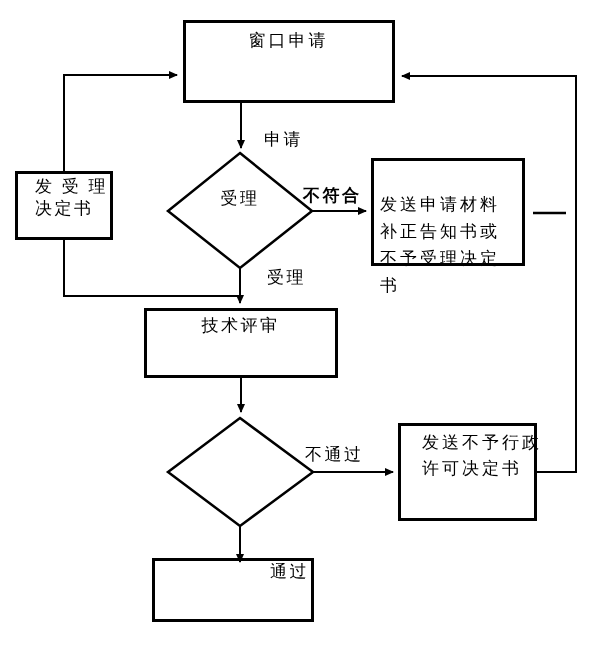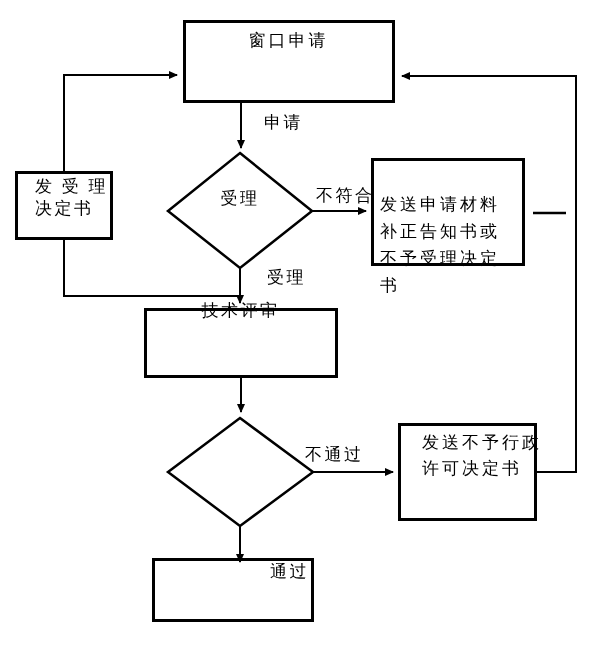--- a/index.html
+++ b/index.html
@@ -70,30 +70,30 @@
   <div class="lbl" style="left:35px; top:176px; width:88px;">发 受 理
 决定书</div>
 
   <div class="lbl ctr" style="left:168px; top:188px; width:144px;">受理</div>
 
   <div class="lbl multi27" style="left:380px; top:163px; width:140px;margin-top:28px;">发送申请材料
 补正告知书或
 不予受理决定
 书</div>
 
-  <div class="lbl ctr" style="left:145px; top:300px; width:191px;">技术评审</div>
+  <div class="lbl ctr" style="left:145px; top:315px; width:191px;">技术评审</div>
 
 
   <div class="lbl multi26" style="left:410px; top:430px; width:124px;">发送不予行政
 许可决定书</div>
 
 
-  <div class="lbl" style="left:264px; top:112px;">申请</div>
+  <div class="lbl" style="left:264px; top:129px;">申请</div>
 
-  <div class="lbl" style="left:316px; top:185px;">不符合</div>
+  <div class="lbl" style="left:303px; top:185px;font-weight:bold;">不符合</div>
 
   <div class="lbl" style="left:267px; top:267px;">受理</div>
 
   <div class="lbl" style="left:305px; top:444px;">不通过</div>
 
   <div class="lbl" style="left:270px; top:561px;">通过</div>
 
 </div>
 
 </body></html>

